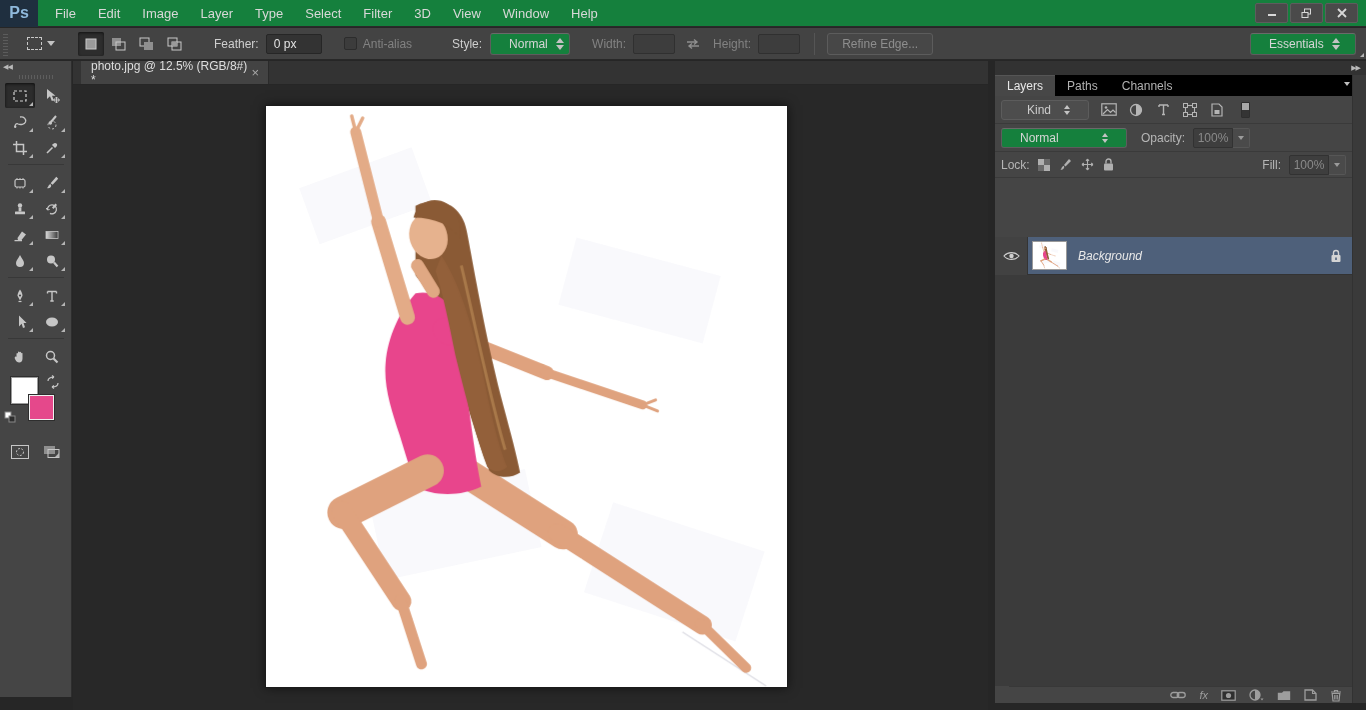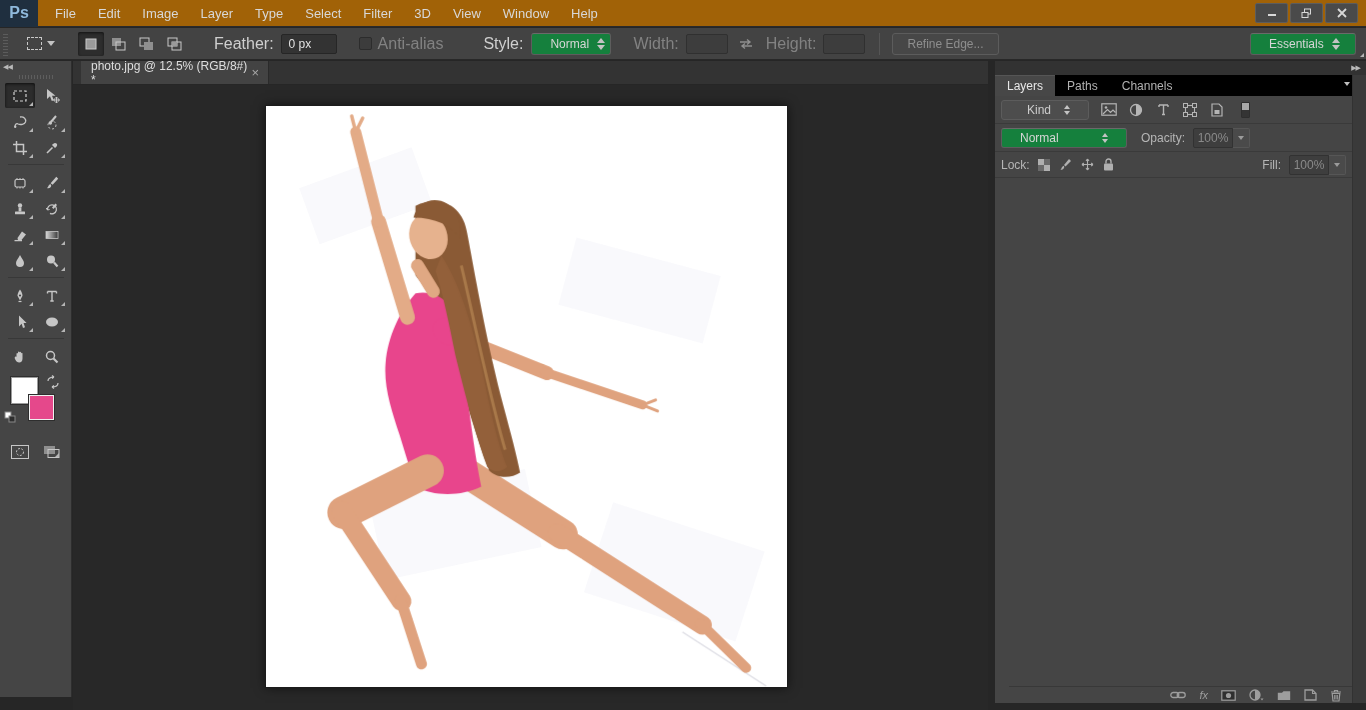--- a/index.html
+++ b/index.html
@@ -1,36 +1,36 @@
 <!DOCTYPE html>
 <html><head>
 <meta charset="utf-8">
 <style>
   * { margin:0; padding:0; box-sizing:border-box; }
   html,body { width:1366px; height:710px; overflow:hidden; }
   body { background:#262626; font-family:"Liberation Sans", sans-serif; position:relative; color:#d4d4d4; }
   svg { display:block; }
 
   
-  .menubar { position:absolute; top:0; left:0; width:1366px; height:27px; background:#a16207; border-bottom:1px solid #2a2a2a; display:flex; align-items:center; }
+  .menubar { position:absolute; top:0; left:0; width:1366px; height:27px; background:#15803d; border-bottom:1px solid #2a2a2a; display:flex; align-items:center; }
   .ps-logo { width:38px; height:27px; background:#1f2f3f; color:#8fb9dc; font-weight:bold; font-size:16px; display:flex; align-items:center; justify-content:center; letter-spacing:0; }
   .menu-items { display:flex; align-items:center; margin-left:6px; }
   .menu-item { font-size:13px; color:#d8d8d8; padding:12px 11px; height:27px; display:flex; align-items:center; }
   .win-controls { position:absolute; right:8px; top:3px; display:flex; gap:2px; }
   .win-btn { width:33px; height:20px; background:#4a4a4a; border:1px solid #5d5d5d; border-radius:2px; display:flex; align-items:center; justify-content:center; }
 
   
   .optionsbar { position:absolute; top:28px; left:0; width:1366px; height:32px; background:#434343; border-bottom:1px solid #282828; display:flex; align-items:center; }
   .grip-v { width:5px; height:24px; margin-left:3px; background:repeating-linear-gradient(0deg,#5c5c5c 0 1px,transparent 1px 3px); }
   .preset-btn { margin-left:10px; width:46px; height:24px; display:flex; align-items:center; justify-content:center; gap:5px; border-radius:2px; }
   .dash-sq { width:15px; height:13px; border:1px dashed #c9c9c9; }
   .mode-group { display:flex; gap:2px; margin-left:14px; }
   .mode-btn { width:26px; height:24px; display:flex; align-items:center; justify-content:center; border-radius:2px; }
   .mode-btn.active { background:#2d2d2d; box-shadow:inset 0 1px 3px rgba(0,0,0,.6); }
-  .opt-label { font-size:16px; color:#cfcfcf; }
+  .opt-label { font-size:12px; color:#cfcfcf; }
   .opt-label.dim { color:#828282; }
   .text-box { height:20px; background:#333333; border:1px solid #262626; border-radius:2px; font-size:12px; color:#e2e2e2; display:flex; align-items:center; padding:0 7px; }
   .text-box.dim { background:#3d3d3d; border-color:#303030; color:#8a8a8a; }
   .checkbox { width:13px; height:13px; background:#3c3c3c; border:1px solid #2c2c2c; border-radius:2px; }
   .selectbox { height:22px; background:#15803d; border:1px solid #5d5d5d; border-top-color:#6a6a6a; border-radius:3px; display:flex; align-items:center; font-size:12px; color:#d6d6d6; padding:0 18px; position:relative; }
   .spin { margin-left:auto; display:flex; flex-direction:column; align-items:center; gap:2px; padding-left:8px; }
   .tri-u { width:0; height:0; border-left:4px solid transparent; border-right:4px solid transparent; border-bottom:5px solid #c3c3c3; }
   .tri-d { width:0; height:0; border-left:4px solid transparent; border-right:4px solid transparent; border-top:5px solid #c3c3c3; }
   .vdiv { width:1px; height:22px; background:#2f2f2f; border-right:1px solid #555; margin-left:14px; }
   .refine-btn { margin-left:12px; height:22px; padding:0 14px; background:#474747; border:1px solid #5c5c5c; border-radius:3px; font-size:12px; color:#8e8e8e; display:flex; align-items:center; }
@@ -527,20 +527,43 @@
     </div>
     <span class="rp-label" style="margin-left:auto">Fill:</span>
     <div class="val-group">
       <div class="val-box">100%</div>
       <div class="val-arrow">
           <span class="tri-d"></span>
         </div>
     </div>
   </div>
 
+  <div class="layerlist">
+    <div class="layer-row">
+      <div class="eye-cell">
+        <svg width="17" height="12">
+            <path d="M1 6 C4.5 1.5 12.5 1.5 16 6 C12.5 10.5 4.5 10.5 1 6 Z" fill="none" stroke="#cfcfcf" stroke-width="1.2"></path>
+            <circle cx="8.5" cy="6" r="2.2" fill="#cfcfcf"></circle>
+          </svg>
+      </div>
+      <div class="layer-thumb">
+        <svg viewBox="0 0 523 583" width="33" height="27" preserveAspectRatio="xMidYMid meet">
+            <use href="#dancer"></use>
+          </svg>
+      </div>
+      <span class="layer-name">Background</span>
+      <div class="layer-lock">
+        <svg width="12" height="14">
+            <rect x="1.5" y="6" width="9" height="7" rx="1" fill="#d4d4d4"></rect>
+            <path d="M3.5 6 V4 A2.5 2.5 0 0 1 8.5 4 V6" fill="none" stroke="#d4d4d4" stroke-width="1.4"></path>
+            <rect x="5.2" y="8.5" width="1.6" height="2.5" fill="#4e607a"></rect>
+          </svg>
+      </div>
+    </div>
+  </div>
 
   <div class="rp-footer">
     <div class="fi">
       <svg width="16" height="10">
           <rect x="0.8" y="2.5" width="8" height="5" rx="2.5" fill="none" stroke="#9d9d9d" stroke-width="1.3"></rect>
           <rect x="7.2" y="2.5" width="8" height="5" rx="2.5" fill="none" stroke="#9d9d9d" stroke-width="1.3"></rect>
         </svg>
     </div>
     <div class="fi">
       <span class="fx-label">fx</span>

